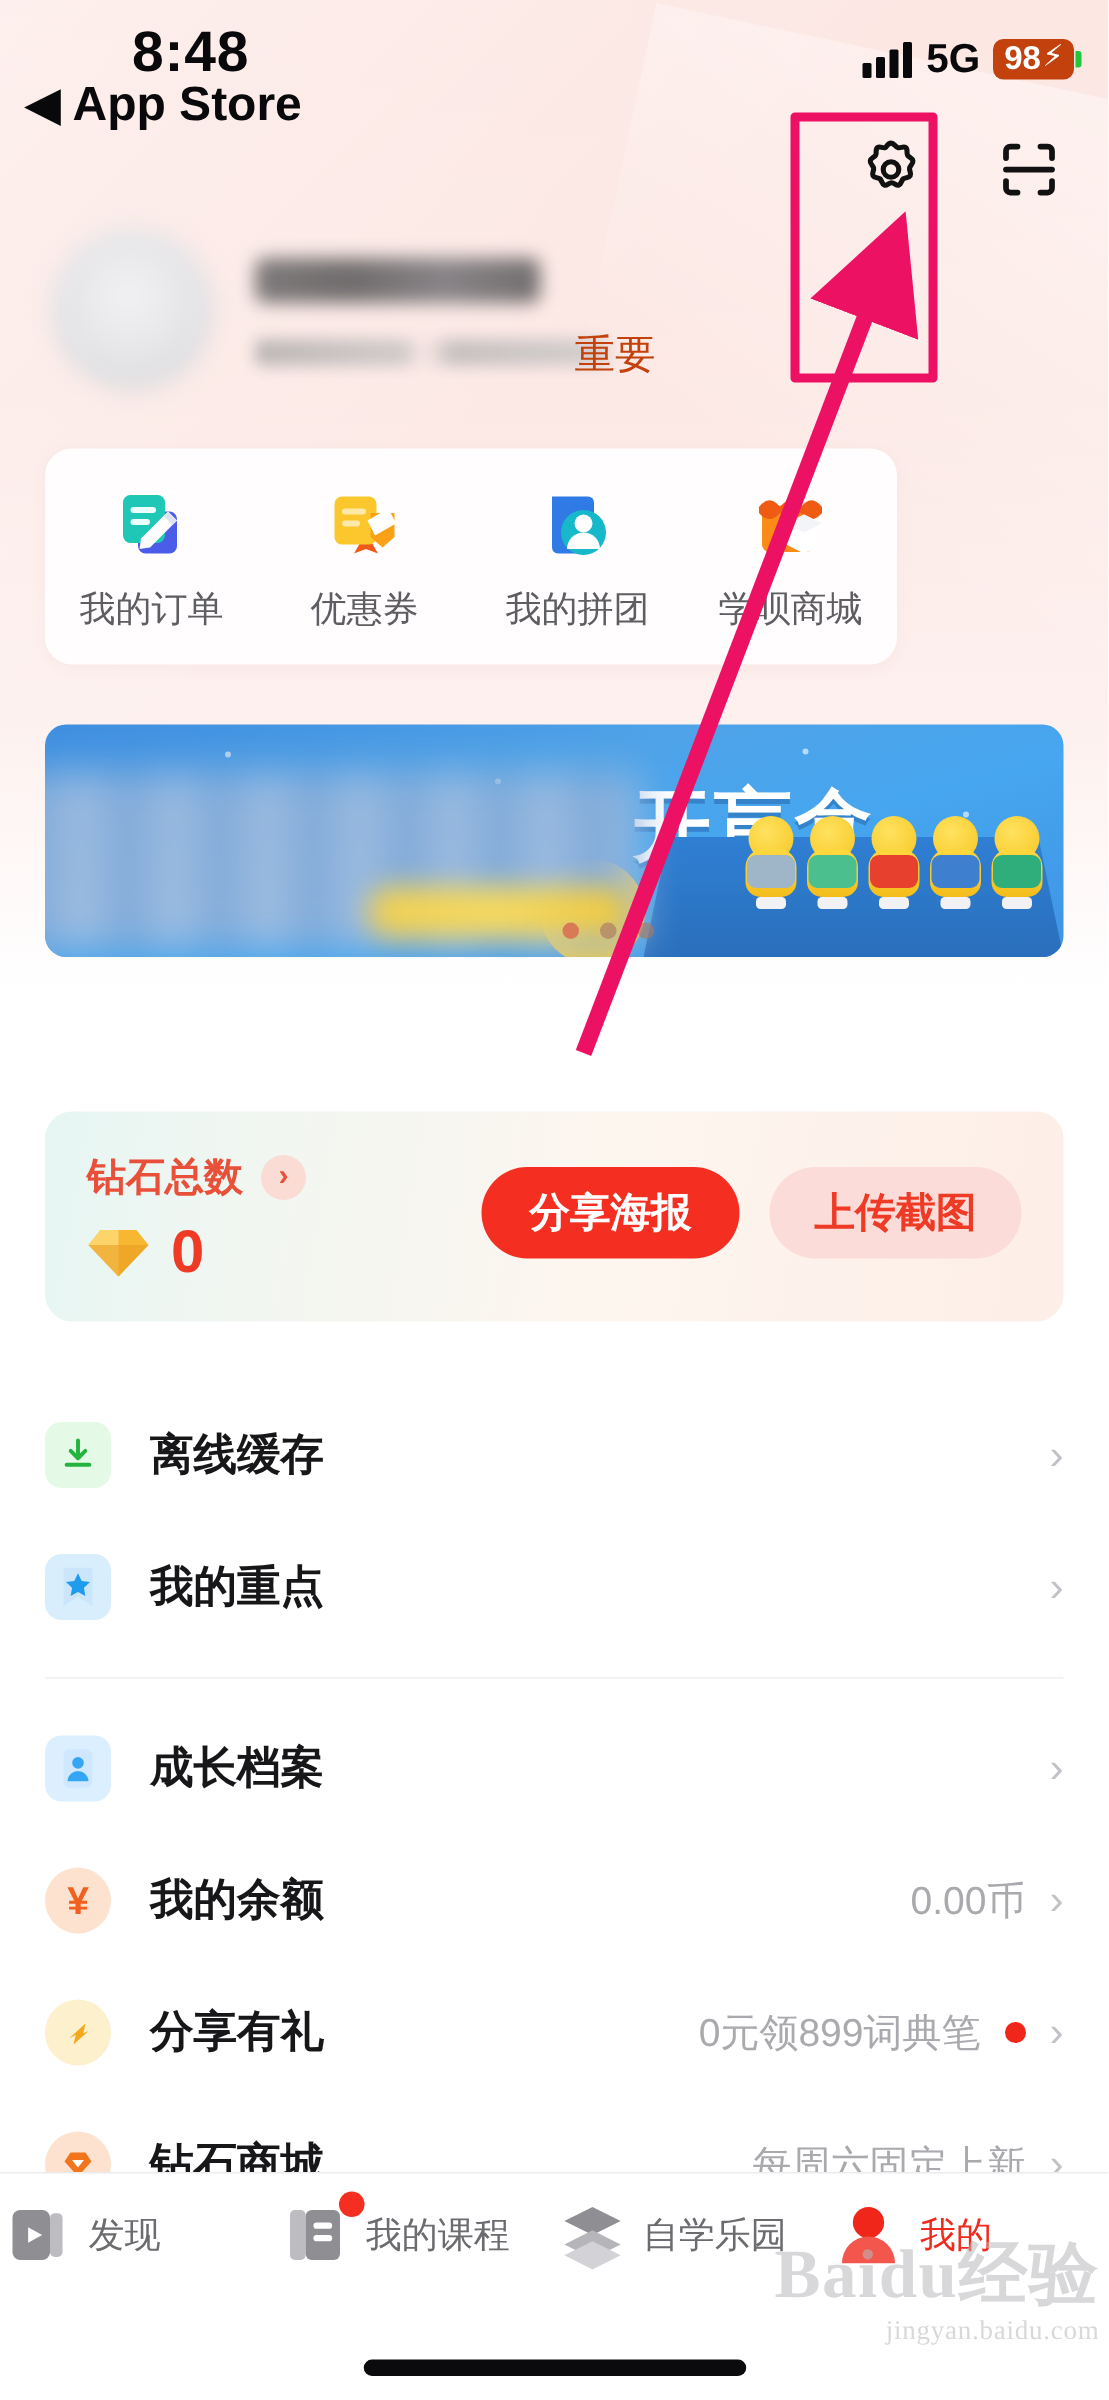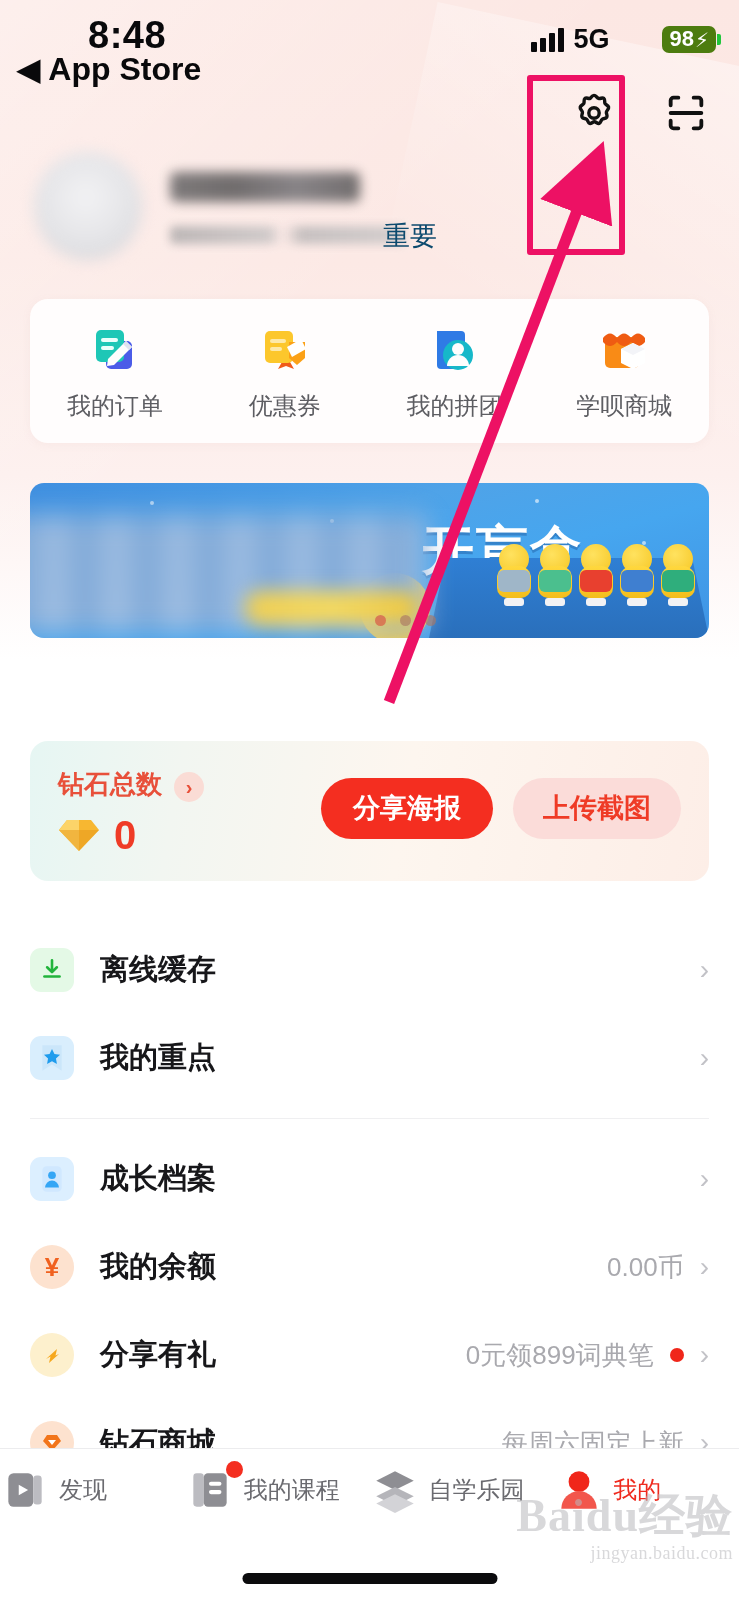--- a/index.html
+++ b/index.html
@@ -37,24 +37,23 @@
   }
   .sb-right { position:absolute; right:18px; top:24px; display:flex; align-items:center; gap:9px; }
   .bars { display:flex; align-items:flex-end; gap:3px; height:24px; }
   .bars i { display:block; width:6px; background:#09090b; border-radius:1px; }
   .bars i:nth-child(1){ height:10px; }
   .bars i:nth-child(2){ height:14px; }
   .bars i:nth-child(3){ height:19px; }
   .bars i:nth-child(4){ height:24px; }
   .net { font-size:27px; font-weight:bold; color:#09090b; }
   .batt {
-    background:#4d7c0f; color:#fff; font-size:22px; font-weight:bold;
-    border-radius:7px; padding:2px 7px 3px 7px; display:flex; align-items:flex-end; gap:1px;
+    background:#c2410c; color:#fff; font-size:22px; font-weight:bold;
+    border-radius:7px; padding:2px 7px 3px 7px; display:flex; align-items:flex-start; gap:1px;
     line-height:1;
-    margin-left:44px;
   }
   .batt .bolt { font-size:20px; }
   .batt-tip { width:4px; height:11px; background:#21c63c; border-radius:0 2px 2px 0; margin-left:1px; }
 
   
   .hdr-icons { position:absolute; right:26px; top:86px; display:flex; align-items:center; gap:38px; z-index:10; }
   .icon-btn { width:54px; height:54px; display:flex; align-items:center; justify-content:center; }
 
   
   .profile { position:absolute; left:30px; top:150px; width:680px; height:120px; z-index:5; }
@@ -66,25 +65,25 @@
   .name-blur {
     position:absolute; left:140px; top:22px; width:190px; height:30px; border-radius:6px;
     background:linear-gradient(90deg,#6d6b6c,#5d5b5c,#78767a,#5f5d5e);
     filter:blur(6px); opacity:.88;
   }
   .sub-blur {
     position:absolute; left:140px; top:76px; width:235px; height:18px; border-radius:4px;
     background:linear-gradient(90deg,#b9b4b4 0%,#cdc8c8 42%,rgba(205,200,200,0) 48%,#c3bebe 56%,#d2cdcd 100%);
     filter:blur(5px); opacity:.95;
   }
-  .important { position:absolute; left:383px; top:218px; font-size:27px; color:#0c4a6e; z-index:5; }
+  .important { position:absolute; left:383px; top:218px; font-size:27px; color:#c2410c; z-index:5; }
 
   
   .quick-card {
-    position:absolute; left:30px; top:299px; width:679px; height:144px;
+    position:absolute; left:30px; top:299px; width:568px; height:144px;
     background:#fffdfd; border-radius:18px; z-index:4;
     box-shadow:0 2px 10px rgba(190,140,135,.07);
     display:flex; align-items:center;
   }
   .quick-item { flex:1; display:flex; flex-direction:column; align-items:center; gap:11px; }
   .q-ic { width:58px; height:58px; position:relative; }
   .quick-label { font-size:24px; color:#5d5d62; }
 
   
   .banner {
@@ -136,21 +135,21 @@
 
   
   .sec-title { position:absolute; left:33px; top:676px; font-size:31px; font-weight:bold; color:#17171a; }
 
   
   .dia-card {
     position:absolute; left:30px; top:741px; width:679px; height:140px; border-radius:18px;
     background:linear-gradient(100deg,#e6f6f3 0%,#f2f6f1 22%,#fdf6ef 55%,#fdeee7 100%);
     z-index:4;
   }
-  .dia-top { position:absolute; left:28px; top:26px; display:flex; align-items:flex-end; gap:12px; }
+  .dia-top { position:absolute; left:28px; top:26px; display:flex; align-items:center; gap:12px; }
   .dia-label { font-size:26px; color:#e8503a; font-weight:bold; }
   .dia-chev {
     width:30px; height:30px; border-radius:50%; background:#fadcd5;
     display:flex; align-items:center; justify-content:center; color:#e8503a; font-size:20px; font-weight:bold;
   }
   .dia-val { position:absolute; left:28px; top:74px; display:flex; align-items:center; gap:14px; }
   .dia-num { font-size:40px; font-weight:bold; color:#ef3b26; line-height:1; }
   .dia-btns { position:absolute; right:28px; top:37px; display:flex; align-items:center; gap:20px; }
   .btn-primary {
     background:#f42e20; color:#fff; font-size:27px; font-weight:bold;

